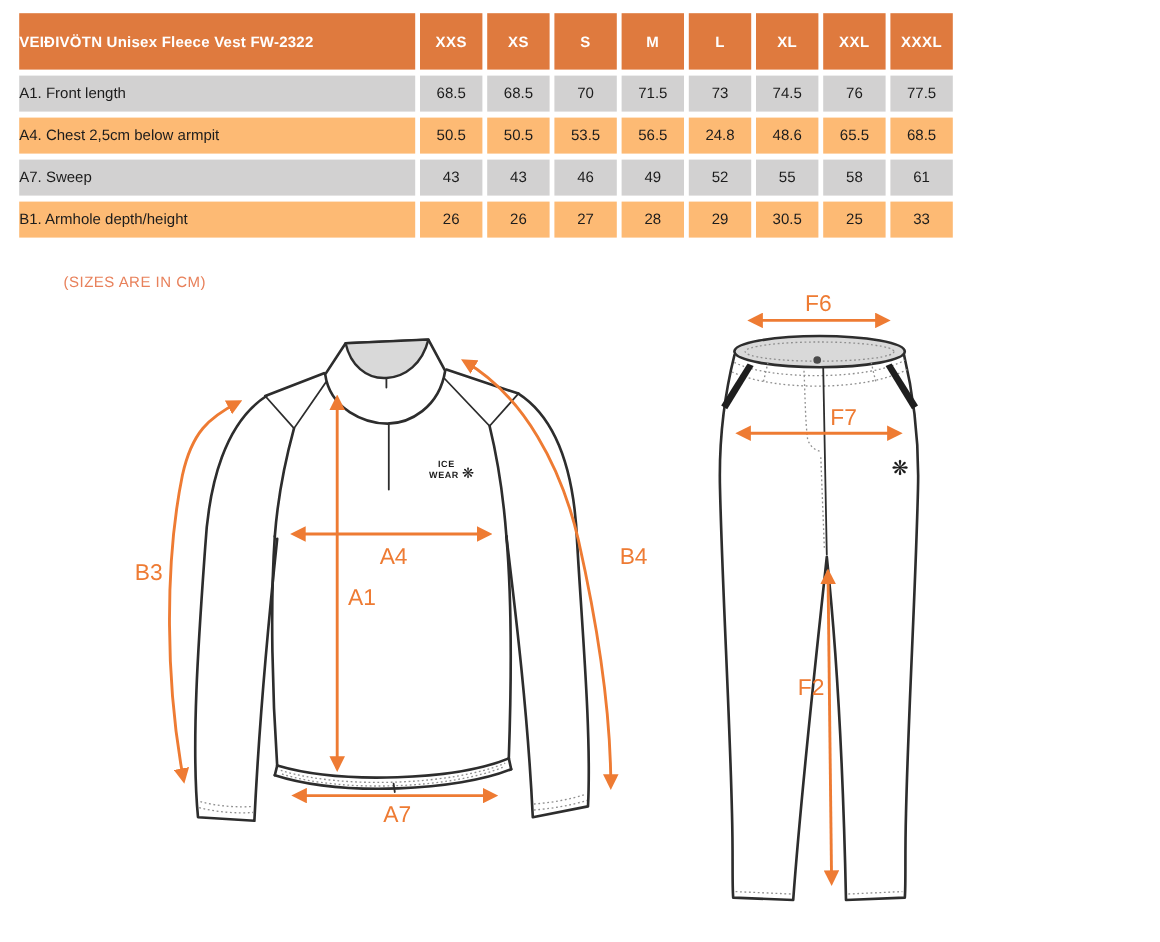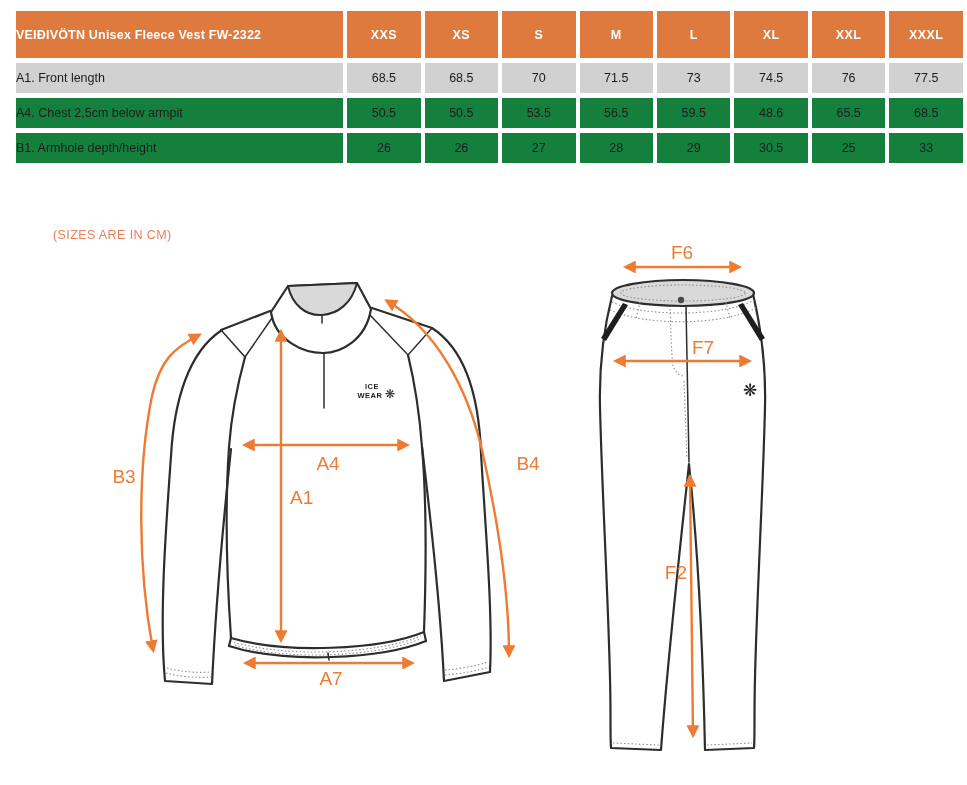--- a/index.html
+++ b/index.html
@@ -14,27 +14,27 @@
     position:absolute;top:6px;left:12px;
     border-collapse:separate;border-spacing:4px 5px;
     table-layout:fixed;
   }
   .size-table th,.size-table td{padding:0;font-size:12.5px;}
   .th-title{
     width:330px;height:47px;background:#DF7A3E;color:#ffffff;
     font-weight:bold;text-align:left;padding-left:27px;letter-spacing:.2px;
   }
   .th-size{
-    width:74px;height:47px;background:#DF7A3E;color:#ffffff;
+    width:52px;height:47px;background:#DF7A3E;color:#ffffff;
     font-weight:bold;text-align:center;letter-spacing:.4px;
   }
   .row-label{height:30px;text-align:left;padding-left:27px;color:#1c1c1c;}
   .val{height:29px;text-align:center;color:#1c1c1c;margin-left:15px;}
   tr.shade-dark  .cell{background:#D2D1D1;}
-  tr.shade-light .cell{background:#15803d;}
+  tr.shade-light .cell{background:#fdba74;}
   
   .cm-note{
     position:absolute;left:53px;top:228px;
     font-size:12.5px;color:#E8815B;letter-spacing:.4px;
   }
   
   .diagram-svg{position:absolute;left:0;top:240px;}
   .outline{fill:none;stroke:#2D2D2D;stroke-width:2.2;stroke-linecap:round;stroke-linejoin:round;}
   .outline-fill{fill:#ffffff;stroke:#2D2D2D;stroke-width:2.2;stroke-linecap:round;stroke-linejoin:round;}
   .seam{fill:none;stroke:#2D2D2D;stroke-width:1.5;stroke-linecap:round;}
@@ -69,24 +69,35 @@
     <td class="cell val">74.5</td>
     <td class="cell val">76</td>
     <td class="cell val">77.5</td>
   </tr>
   <tr class="shade-light">
     <td class="cell row-label">A4. Chest 2,5cm below armpit</td>
     <td class="cell val">50.5</td>
     <td class="cell val">50.5</td>
     <td class="cell val">53.5</td>
     <td class="cell val">56.5</td>
-    <td class="cell val">59.5</td>
+    <td class="cell val">24.8</td>
     <td class="cell val">48.6</td>
     <td class="cell val">65.5</td>
     <td class="cell val">68.5</td>
+  </tr>
+  <tr class="shade-dark">
+    <td class="cell row-label">A7. Sweep</td>
+    <td class="cell val">43</td>
+    <td class="cell val">43</td>
+    <td class="cell val">46</td>
+    <td class="cell val">49</td>
+    <td class="cell val">52</td>
+    <td class="cell val">55</td>
+    <td class="cell val">58</td>
+    <td class="cell val">61</td>
   </tr>
   <tr class="shade-light">
     <td class="cell row-label">B1. Armhole depth/height</td>
     <td class="cell val">26</td>
     <td class="cell val">26</td>
     <td class="cell val">27</td>
     <td class="cell val">28</td>
     <td class="cell val">29</td>
     <td class="cell val">30.5</td>
     <td class="cell val">25</td>

